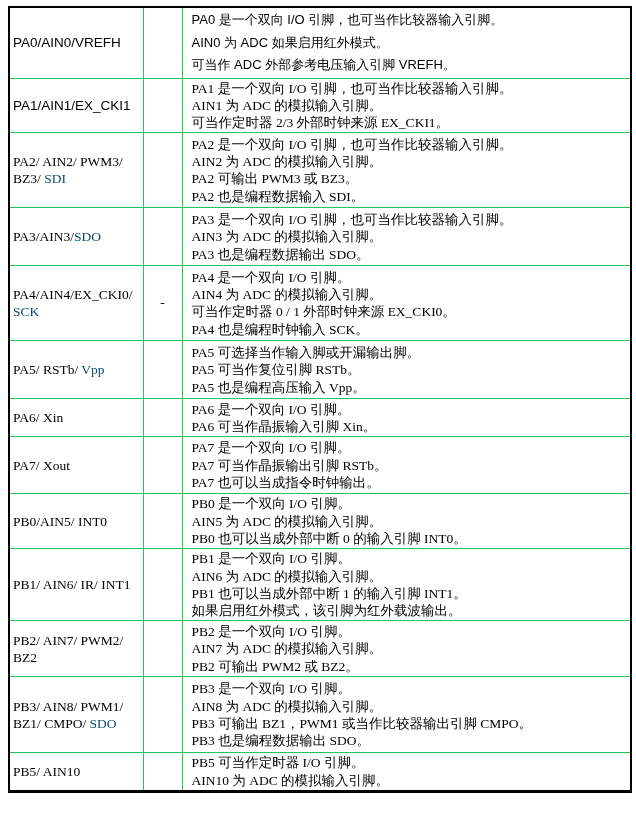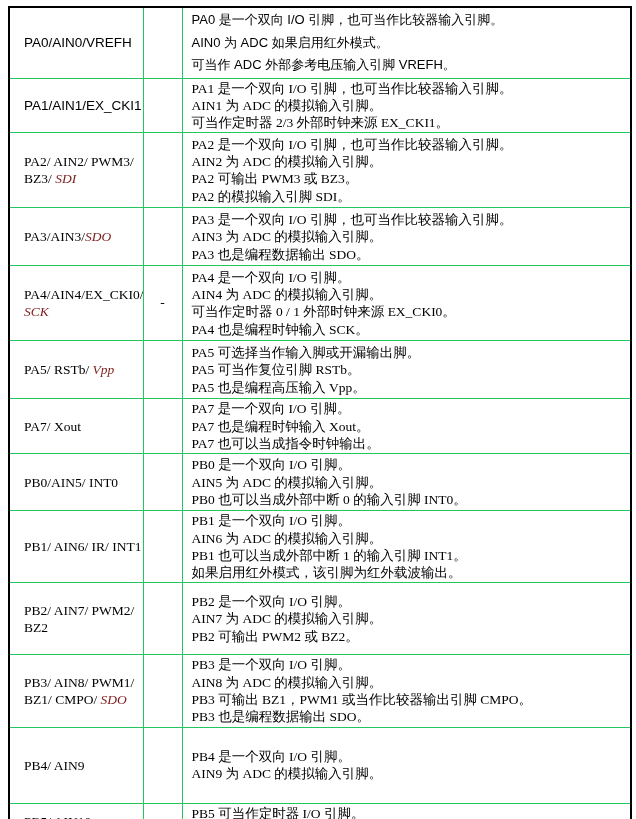--- a/index.html
+++ b/index.html
@@ -21,21 +21,21 @@
     border-bottom-width:3px;
   }
   table.pin-table td{
     border:1px solid #22c55e;
     vertical-align:middle;
     overflow:hidden;
     margin-left:8px;
   }
   
   td.pin{
-    padding:1px 2px 1px 14px;
+    padding:1px 2px 1px 3px;
     font-size:13.5px;
     line-height:17px;
   }
   
   td.mid{
     text-align:center;
     font-family:"Liberation Serif","DejaVu Serif",serif;
     font-size:13.5px;
   }
   
@@ -48,21 +48,21 @@
   .f-serif{font-family:"Liberation Serif","DejaVu Serif",serif;}
   tr.desc-sans td.desc{
     font-family:"Liberation Sans","DejaVu Sans",sans-serif;
     font-size:13px;
     line-height:22.5px;
   }
   tr.desc-serif td.desc{
     font-family:"Liberation Serif","DejaVu Serif",serif;
   }
   .pin-line,.desc-line{white-space:nowrap;}
-  .red{color:#7f1d1d;font-style:italic;}
+  .red{color:#0c4a6e;}
   
   tr:nth-child(1) {height:71px;}
   tr:nth-child(2) {height:51px;}
   tr:nth-child(3) {height:75px;}
   tr:nth-child(4) {height:58px;}
   tr:nth-child(5) {height:75px;}
   tr:nth-child(6) {height:58px;}
   tr:nth-child(7) {height:38px;}
   tr:nth-child(8) {height:57px;}
   tr:nth-child(9) {height:53px;}
@@ -108,21 +108,21 @@
         <tr class="desc-serif">
           <td class="pin f-serif">
             <div class="pin-line"><span>PA2/ AIN2/ PWM3/</span></div>
             <div class="pin-line"><span>BZ3/ </span><span class="red">SDI</span></div>
           </td>
           <td class="mid"></td>
           <td class="desc">
             <div class="desc-line">PA2 是一个双向 I/O 引脚，也可当作比较器输入引脚。</div>
             <div class="desc-line">AIN2 为 ADC 的模拟输入引脚。</div>
             <div class="desc-line">PA2 可输出 PWM3 或 BZ3。</div>
-            <div class="desc-line">PA2 的模拟输入引脚 SDI。</div>
+            <div class="desc-line">PA2 也是编程数据输入 SDI。</div>
           </td>
         </tr>
         <tr class="desc-serif">
           <td class="pin f-serif">
             <div class="pin-line"><span>PA3/AIN3/</span><span class="red">SDO</span></div>
           </td>
           <td class="mid"></td>
           <td class="desc">
             <div class="desc-line">PA3 是一个双向 I/O 引脚，也可当作比较器输入引脚。</div>
             <div class="desc-line">AIN3 为 ADC 的模拟输入引脚。</div>
@@ -148,26 +148,36 @@
           </td>
           <td class="mid"></td>
           <td class="desc">
             <div class="desc-line">PA5 可选择当作输入脚或开漏输出脚。</div>
             <div class="desc-line">PA5 可当作复位引脚 RSTb。</div>
             <div class="desc-line">PA5 也是编程高压输入 Vpp。</div>
           </td>
         </tr>
         <tr class="desc-serif">
           <td class="pin f-serif">
+            <div class="pin-line"><span>PA6/ Xin</span></div>
+          </td>
+          <td class="mid"></td>
+          <td class="desc">
+            <div class="desc-line">PA6 是一个双向 I/O 引脚。</div>
+            <div class="desc-line">PA6 可当作晶振输入引脚 Xin。</div>
+          </td>
+        </tr>
+        <tr class="desc-serif">
+          <td class="pin f-serif">
             <div class="pin-line"><span>PA7/ Xout</span></div>
           </td>
           <td class="mid"></td>
           <td class="desc">
             <div class="desc-line">PA7 是一个双向 I/O 引脚。</div>
-            <div class="desc-line">PA7 也是编程时钟输入 Xout。</div>
+            <div class="desc-line">PA7 可当作晶振输出引脚 RSTb。</div>
             <div class="desc-line">PA7 也可以当成指令时钟输出。</div>
           </td>
         </tr>
         <tr class="desc-serif">
           <td class="pin f-serif">
             <div class="pin-line"><span>PB0/AIN5/ INT0</span></div>
           </td>
           <td class="mid"></td>
           <td class="desc">
             <div class="desc-line">PB0 是一个双向 I/O 引脚。</div>
@@ -203,30 +213,20 @@
           <td class="pin f-serif">
             <div class="pin-line"><span>PB3/ AIN8/ PWM1/</span></div>
             <div class="pin-line"><span>BZ1/ CMPO/ </span><span class="red">SDO</span></div>
           </td>
           <td class="mid"></td>
           <td class="desc">
             <div class="desc-line">PB3 是一个双向 I/O 引脚。</div>
             <div class="desc-line">AIN8 为 ADC 的模拟输入引脚。</div>
             <div class="desc-line">PB3 可输出 BZ1，PWM1 或当作比较器输出引脚 CMPO。</div>
             <div class="desc-line">PB3 也是编程数据输出 SDO。</div>
-          </td>
-        </tr>
-        <tr class="desc-serif">
-          <td class="pin f-serif">
-            <div class="pin-line"><span>PB4/ AIN9</span></div>
-          </td>
-          <td class="mid"></td>
-          <td class="desc">
-            <div class="desc-line">PB4 是一个双向 I/O 引脚。</div>
-            <div class="desc-line">AIN9 为 ADC 的模拟输入引脚。</div>
           </td>
         </tr>
         <tr class="desc-serif">
           <td class="pin f-serif">
             <div class="pin-line"><span>PB5/ AIN10</span></div>
           </td>
           <td class="mid"></td>
           <td class="desc">
             <div class="desc-line">PB5 可当作定时器 I/O 引脚。</div>
             <div class="desc-line">AIN10 为 ADC 的模拟输入引脚。</div>

